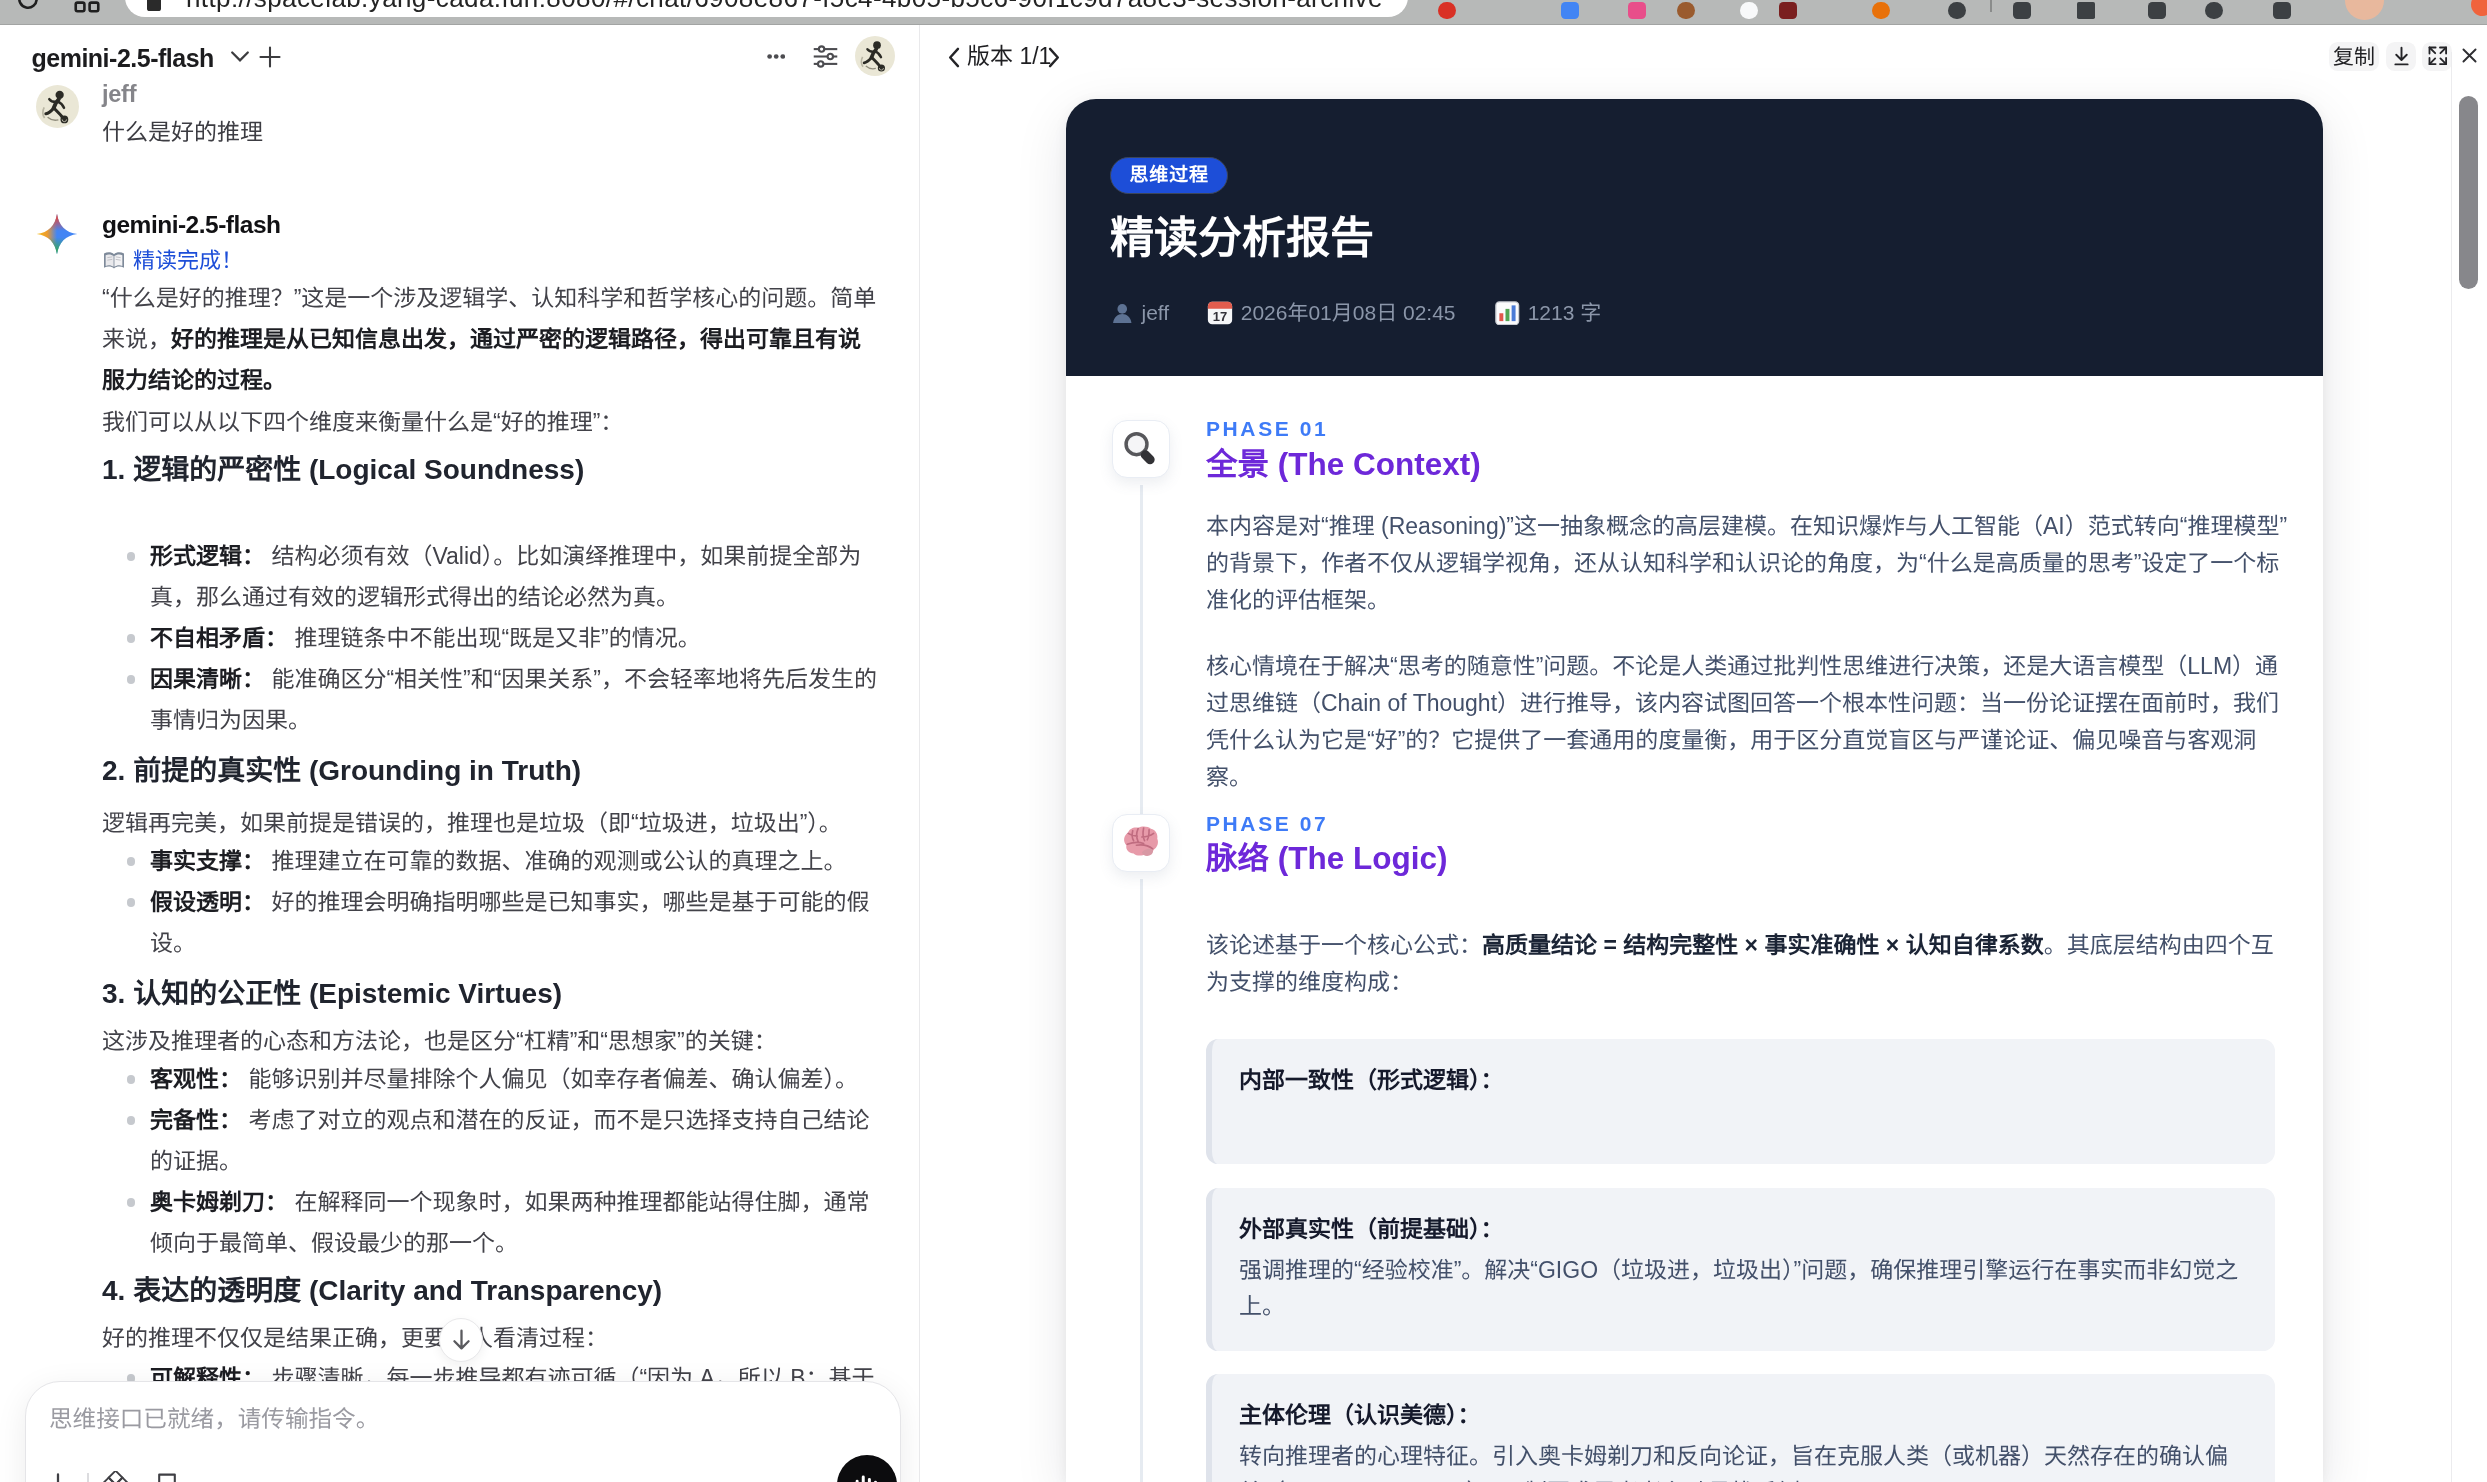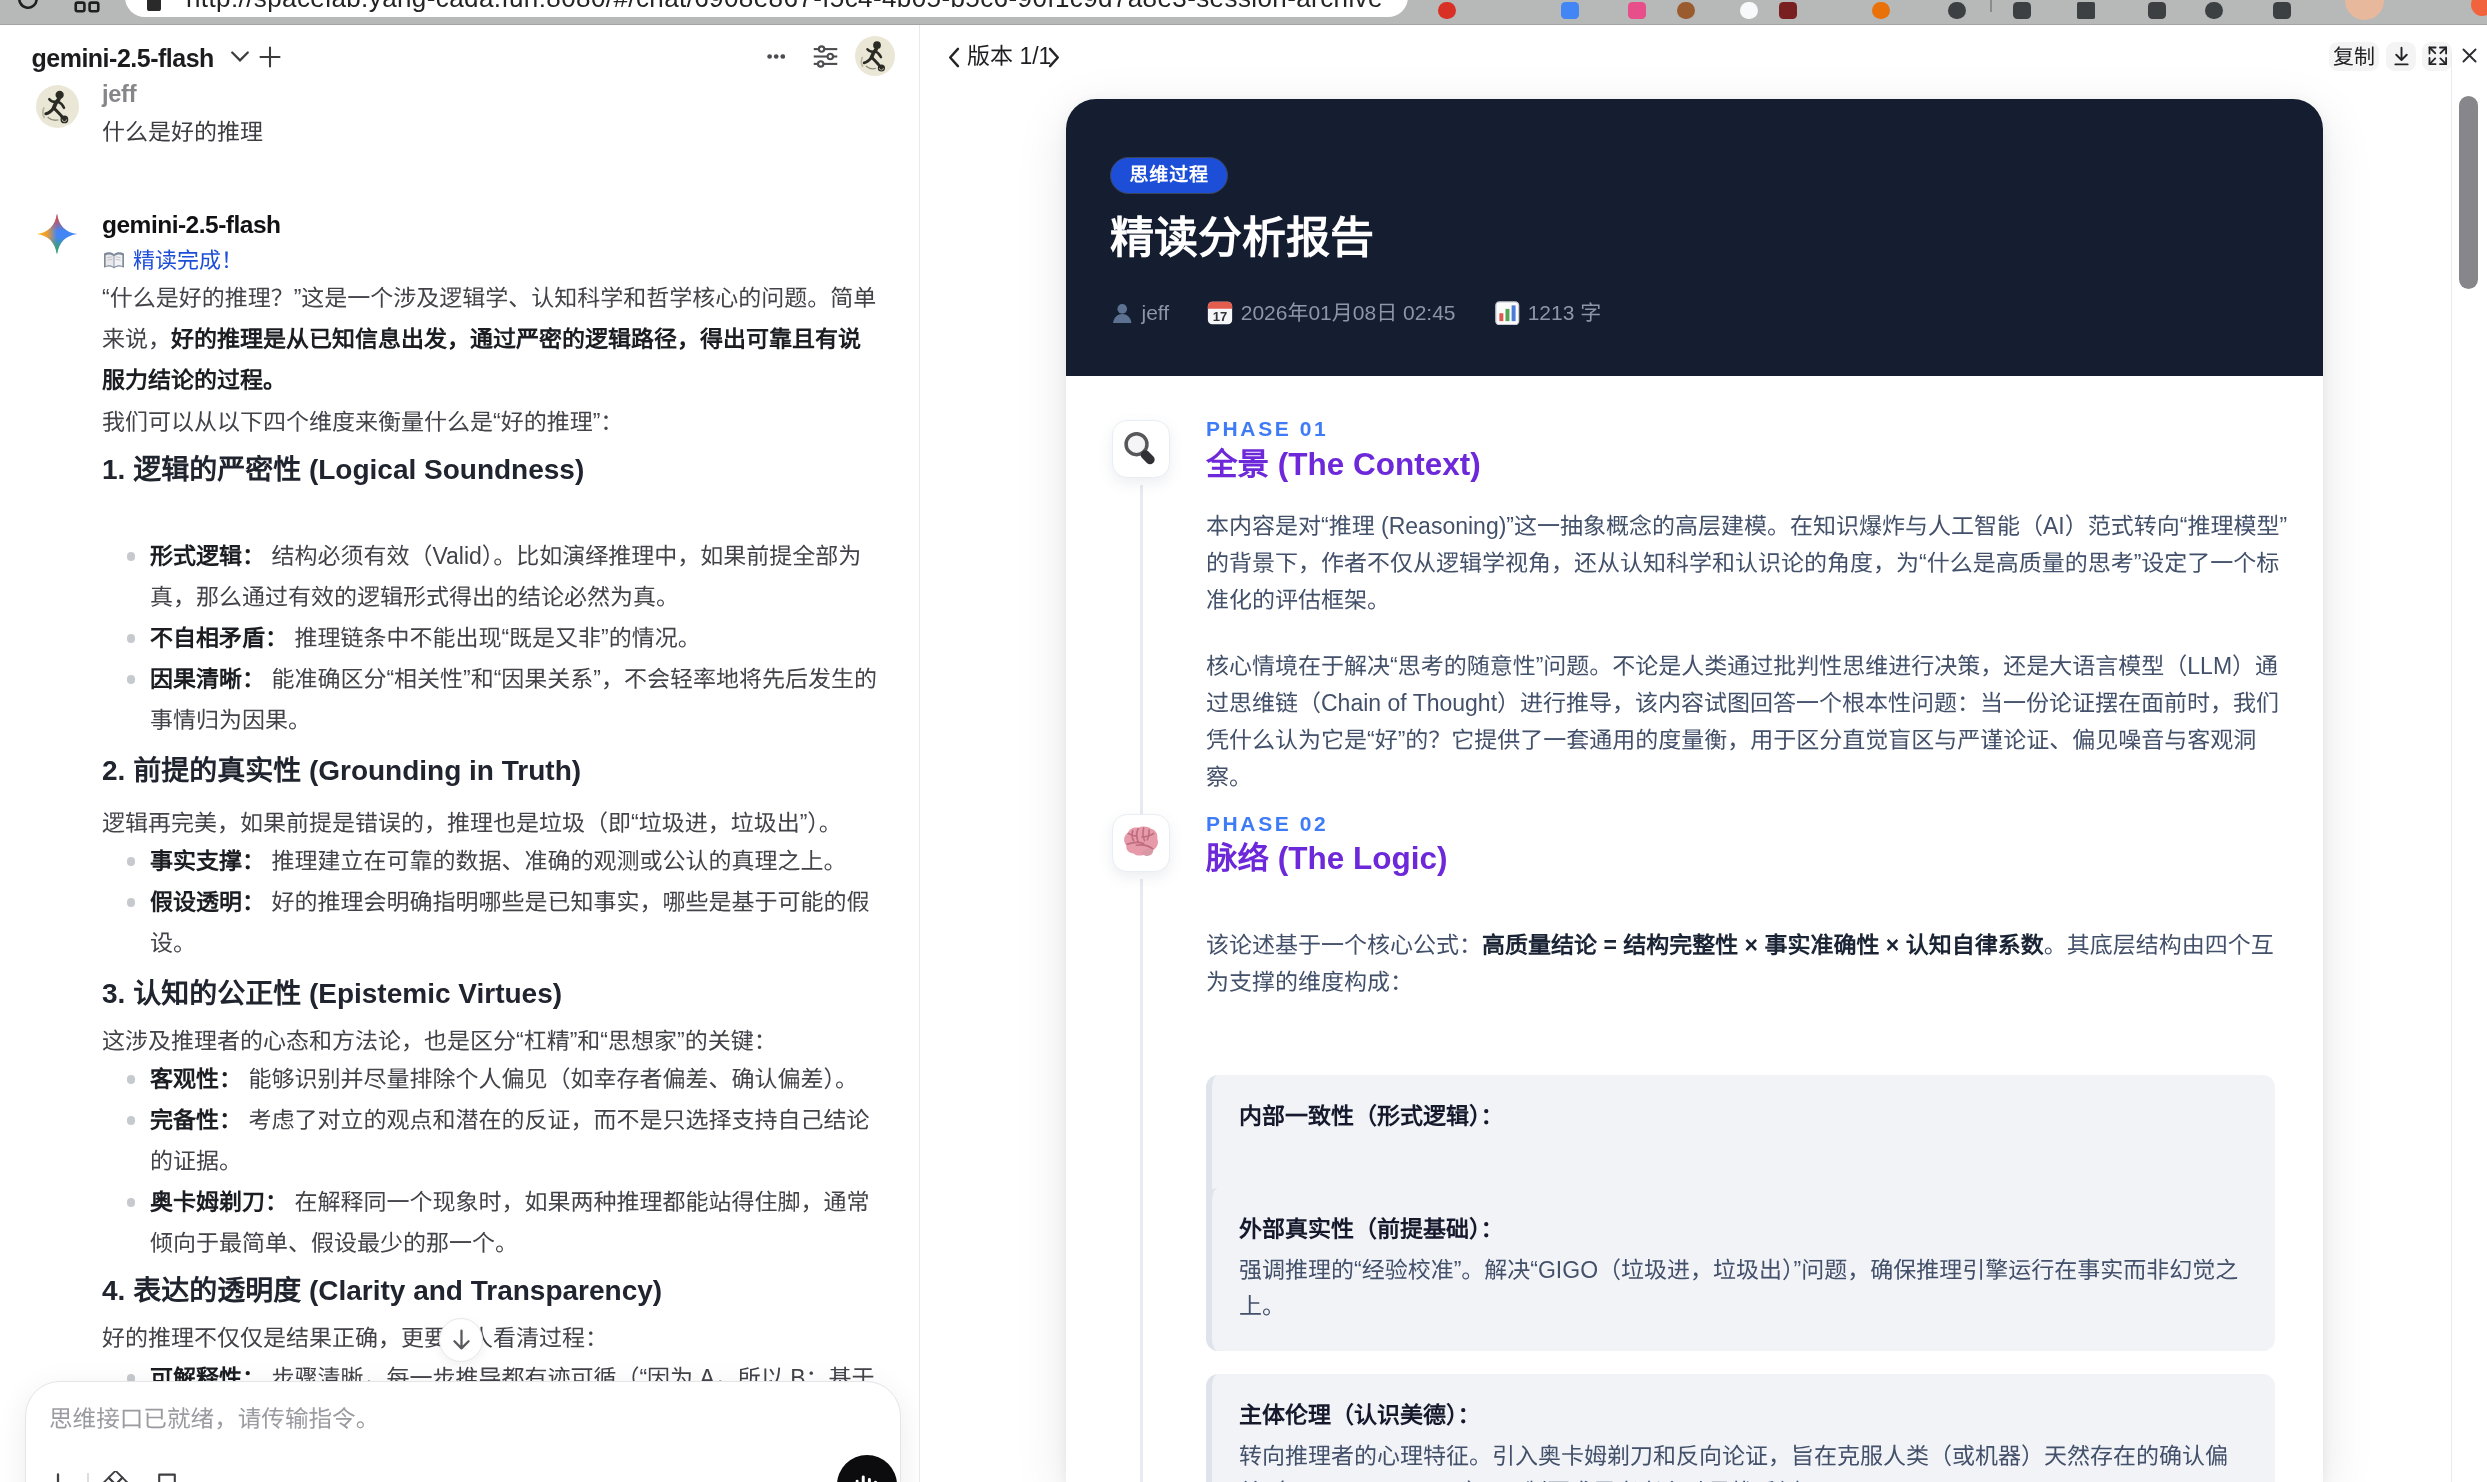--- a/index.html
+++ b/index.html
@@ -318,25 +318,25 @@
       <div class="abs phase-h" style="left:140px;top:346px;">全景 (The Context)</div>
       <div class="rp" style="top:409px;">本内容是对“推理 (Reasoning)”这一抽象概念的高层建模。在知识爆炸与人工智能（AI）范式转向“推理模型”的背景下，作者不仅从逻辑学视角，还从认知科学和认识论的角度，为“什么是高质量的思考”设定了一个标准化的评估框架。</div>
       <div class="rp" style="top:549px;">核心情境在于解决“思考的随意性”问题。不论是人类通过批判性思维进行决策，还是大语言模型（LLM）通过思维链（Chain of Thought）进行推导，该内容试图回答一个根本性问题：当一份论证摆在面前时，我们凭什么认为它是“好”的？它提供了一套通用的度量衡，用于区分直觉盲区与严谨论证、偏见噪音与客观洞察。</div>
 
       <div class="iconbox" style="left:46px;top:715px;"></div>
       <svg class="abs" style="left:54px;top:726px" width="40" height="35" viewBox="0 0 44 38">
         <path d="M7 22 C3 18 4 11 9 8 C10 4 16 1.5 20 3 C24 0.5 31 1 34 4 C39 5 42 10 41 15 C43 19 41 25 37 27 C36 30 32 32.5 28 32 C24 34 18 34 15 31 C10 31 6 27 7 22 Z" fill="#e79aa9"></path>
         <path d="M14 6 C13 10 13 14 15 17 M20 3.5 C18 8 18 14 20 18 M26 3 C25 8 25 13 27 17 M32 5 C32 9 32 13 30 16 M9 9 C12 11 15 12 19 12 M37 9 C33 12 28 13 24 13 M8 21 C13 19 20 18 26 20 M36 26 C31 22 24 21 18 22" stroke="#c06c80" stroke-width="1.8" fill="none" stroke-linecap="round"></path>
         <path d="M24 30 C25 33 29 35 33 33 C36 32 37 29 36 27 C33 25 27 26 24 30 Z" fill="#d898a4"></path>
       </svg>
-      <div class="abs phase-label" style="left:140px;top:713px;">PHASE 02</div>
+      <div class="abs phase-label" style="left:140px;top:713px;">PHASE 07</div>
       <div class="abs phase-h" style="left:140px;top:740px;">脉络 (The Logic)</div>
       <div class="rp" style="top:828px;">该论述基于一个核心公式：<b>高质量结论 = 结构完整性 × 事实准确性 × 认知自律系数</b>。其底层结构由四个互为支撑的维度构成：</div>
 
-      <div class="gbox" style="top:976px;height:143px;padding:23px 35px 0 27px;">
+      <div class="gbox" style="top:940px;height:125px;padding:23px 35px 0 27px;">
         <div class="bt">内部一致性（形式逻辑）：</div>
       </div>
       <div class="gbox" style="top:1089px;height:163px;padding:23px 35px 0 27px;">
         <div class="bt">外部真实性（前提基础）：</div>
         <div class="bb">强调推理的“经验校准”。解决“GIGO（垃圾进，垃圾出）”问题，确保推理引擎运行在事实而非幻觉之上。</div>
       </div>
       <div class="gbox" style="top:1275px;height:175px;padding:23px 35px 0 27px;">
         <div class="bt">主体伦理（认识美德）：</div>
         <div class="bb">转向推理者的心理特征。引入奥卡姆剃刀和反向论证，旨在克服人类（或机器）天然存在的确认偏差（Confirmation Bias），强制要求思考者主动寻找反例。</div>
       </div>

